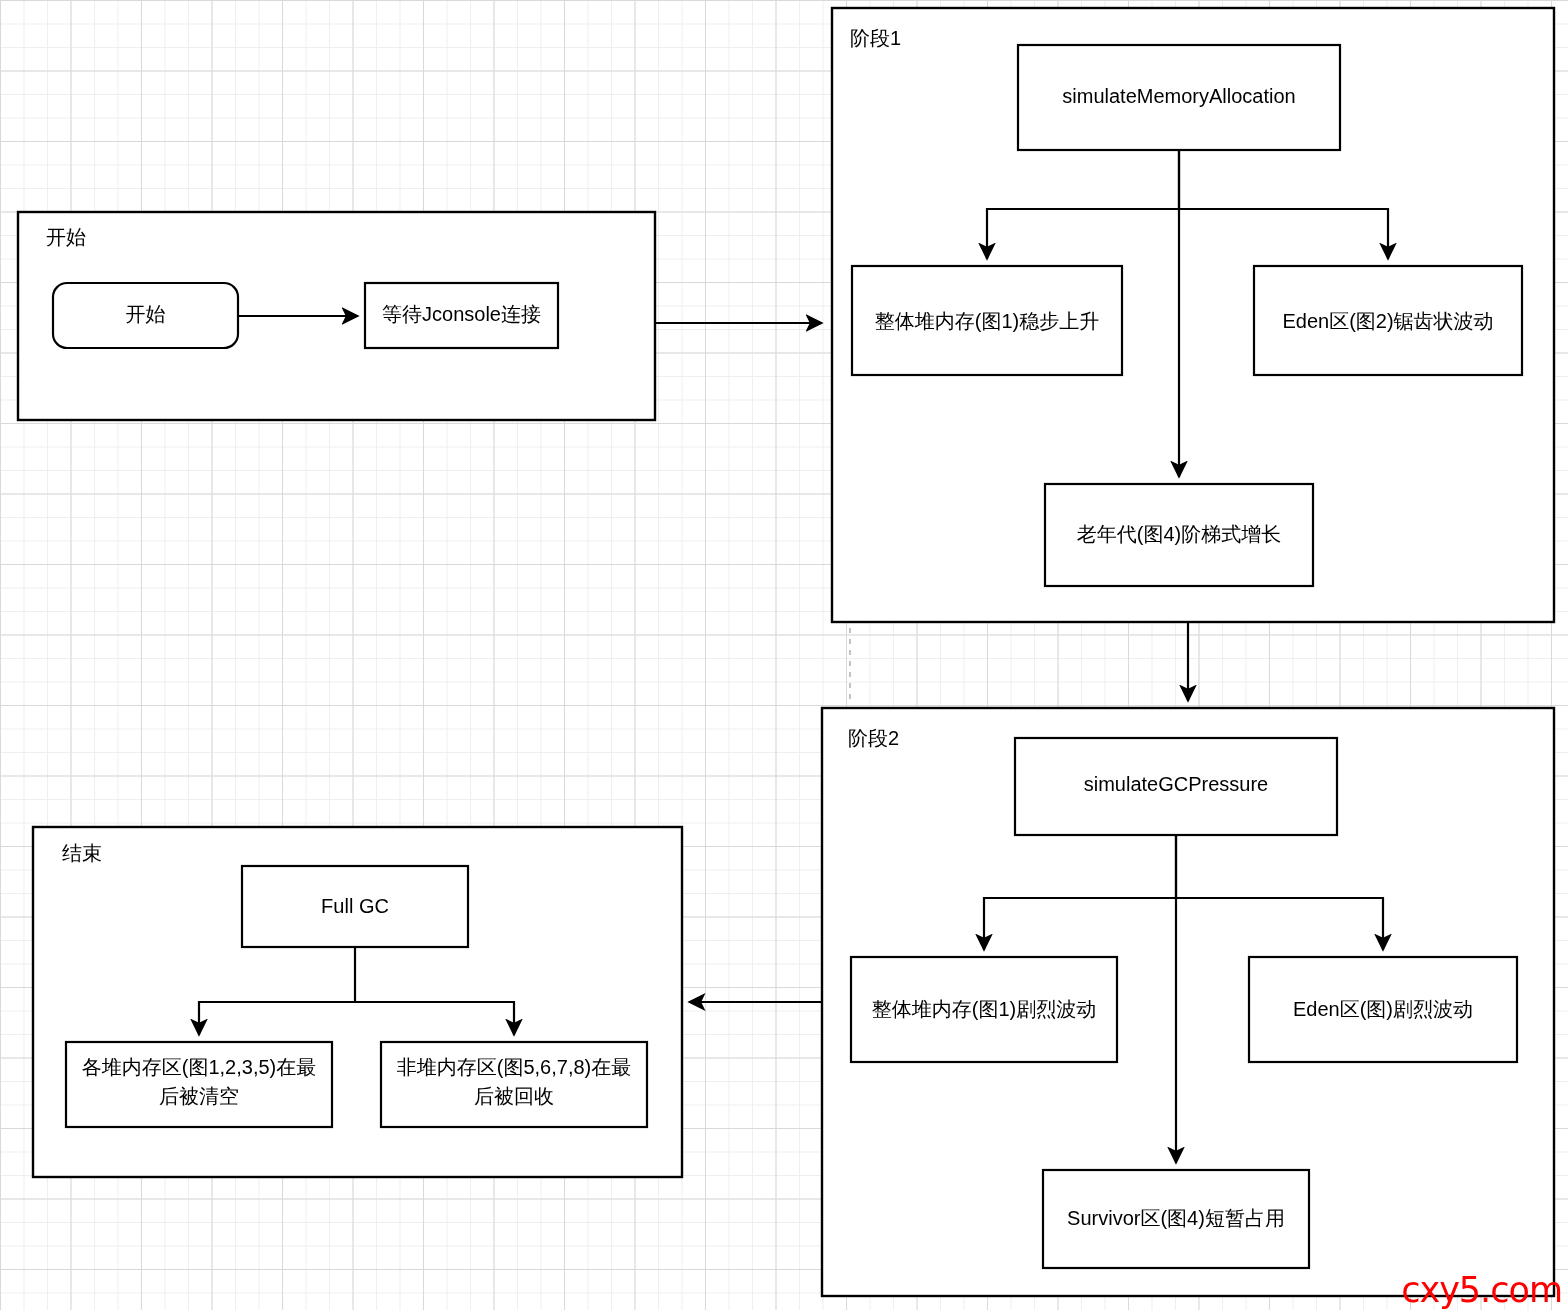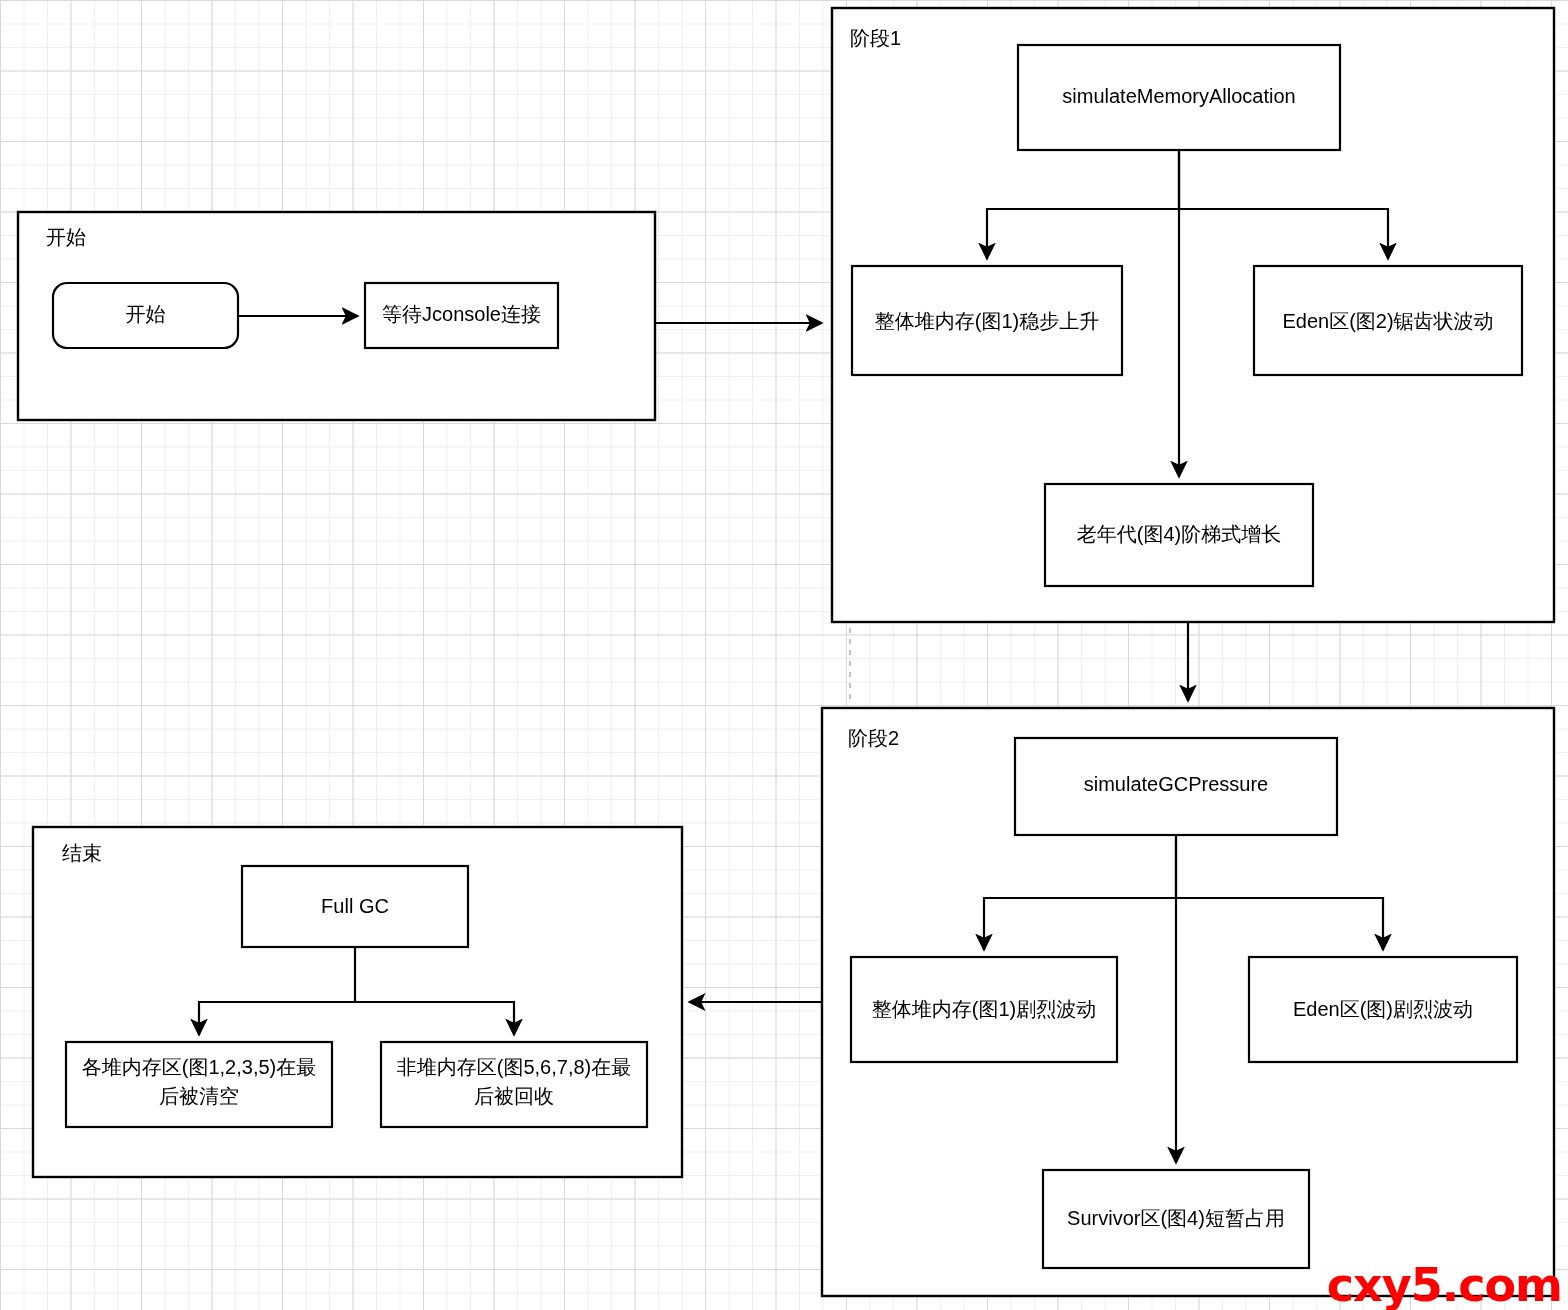--- a/index.html
+++ b/index.html
@@ -62,22 +62,22 @@
     font-size: 20px;
     fill: #000000;
     text-anchor: start;
     dominant-baseline: middle;
   }
   .watermark {
     position: absolute;
     right: 6px;
     bottom: 2px;
     font-family: "DejaVu Sans", sans-serif;
-    font-weight: bold;
-    font-size: 46px;
+    font-weight: normal;
+    font-size: 35px;
     color: #ff0000;
     letter-spacing: -1px;
     line-height: 1;
   }
 </style>
 </head>
 <body>
 
 <div id="canvas">
 

